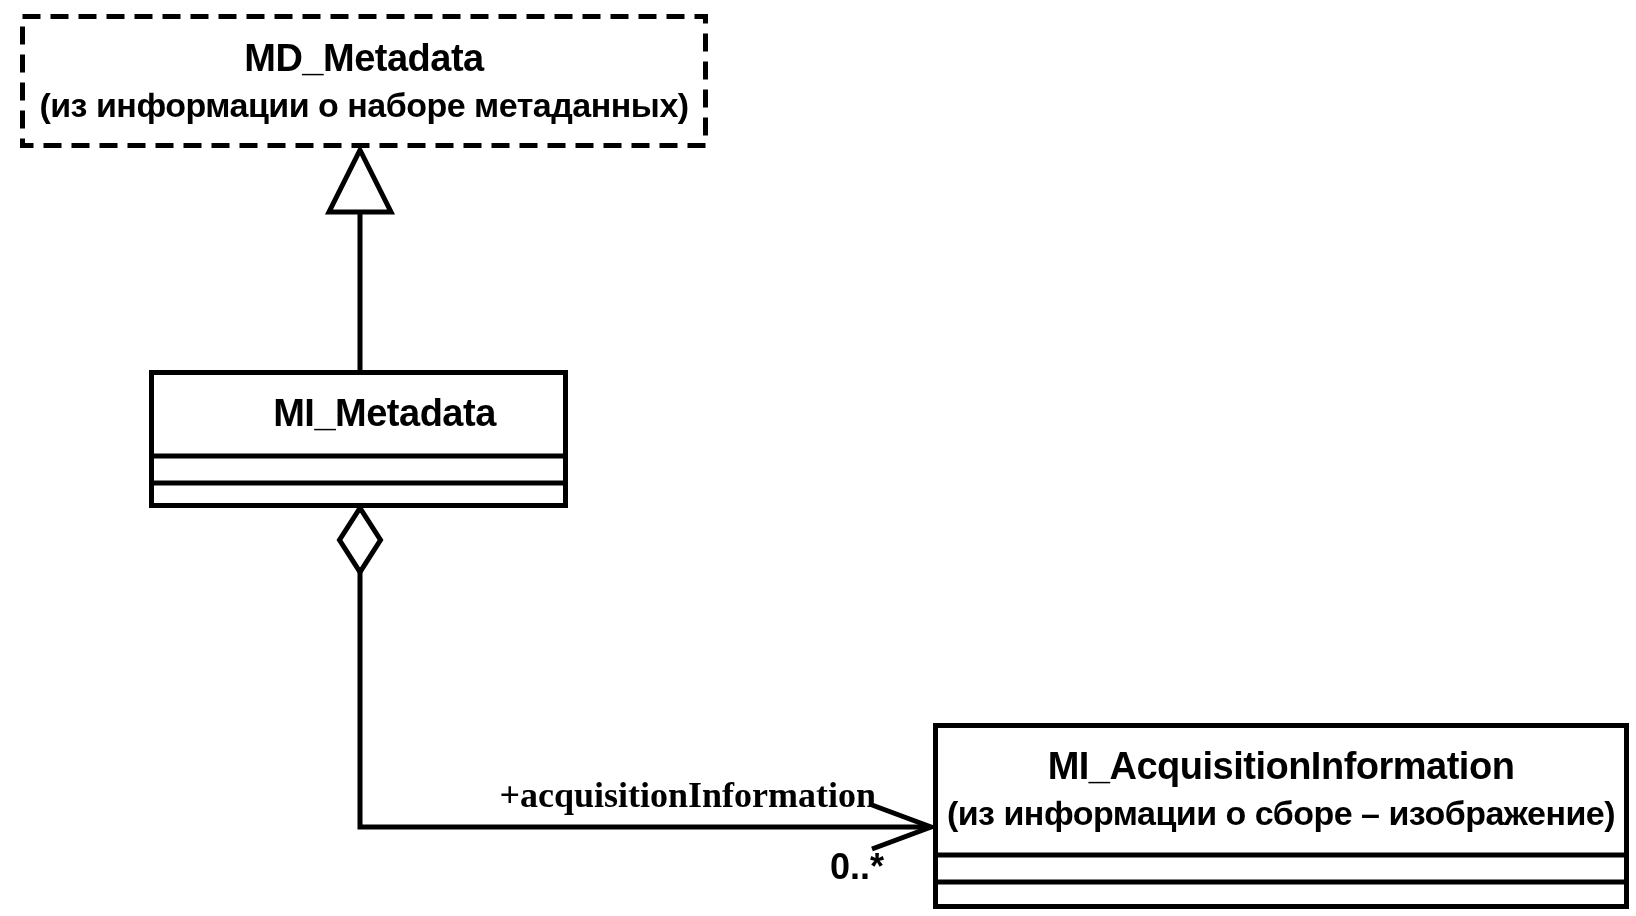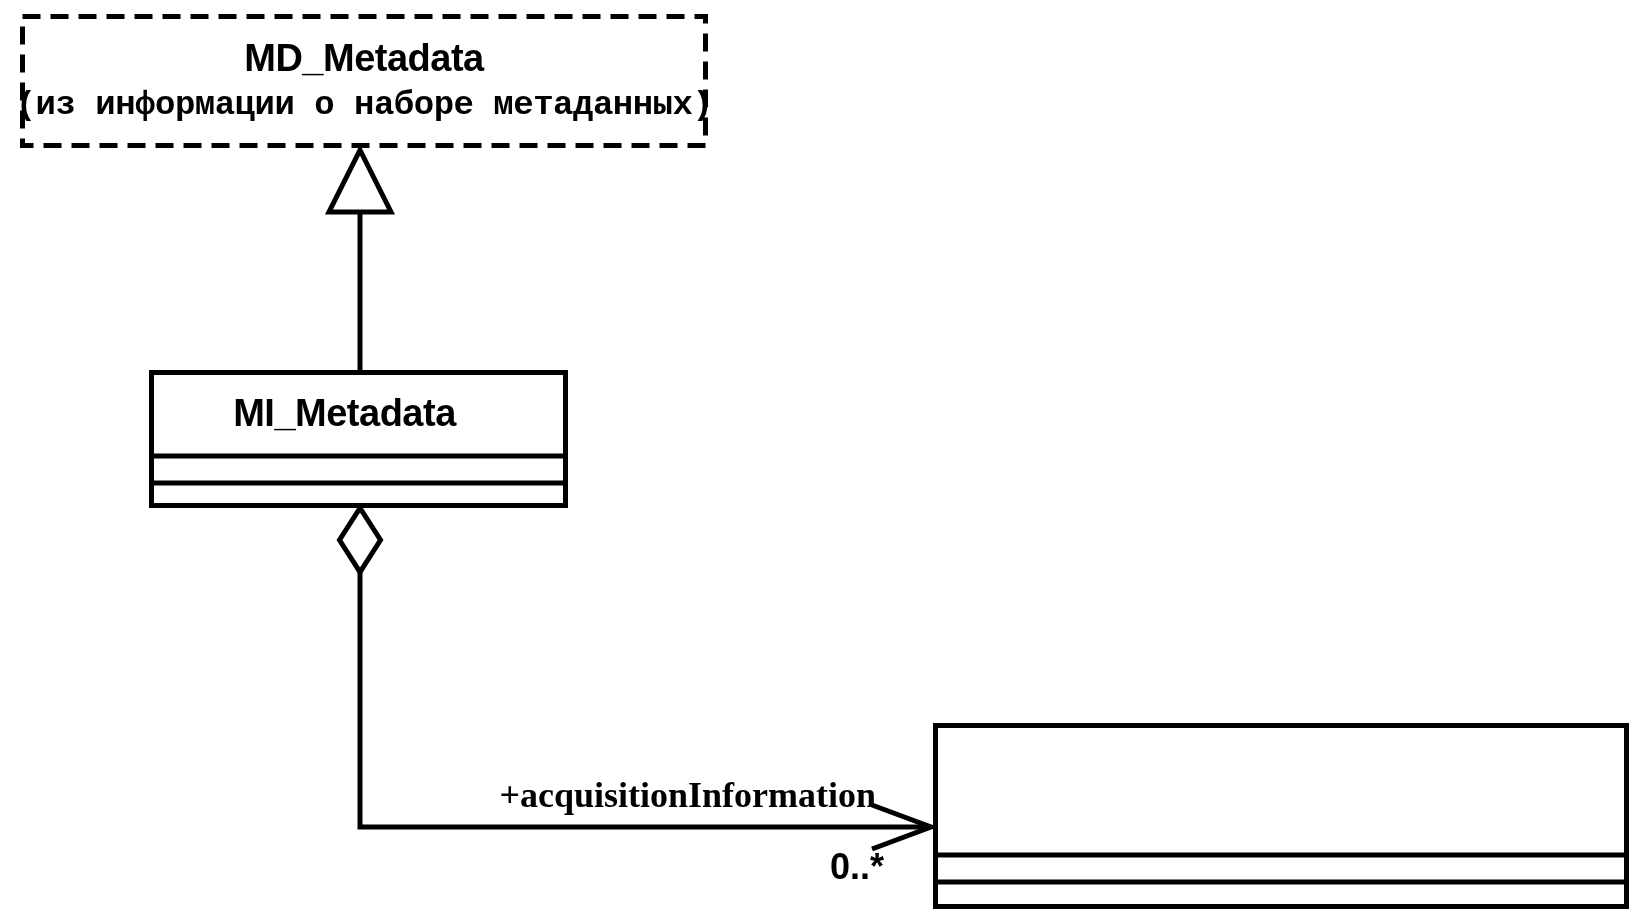--- a/index.html
+++ b/index.html
@@ -38,21 +38,20 @@
     font-size: 38px;
     line-height: 48px;
     white-space: nowrap;
     letter-spacing: -0.5px;
   }
   .cls-note {
     font-size: 34px;
     line-height: 46px;
     white-space: nowrap;
     letter-spacing: -0.5px;
-    font-family: Liberation Mono, monospace;
   }
   .edge-label {
     position: absolute;
     color: #000000;
     font-weight: bold;
     font-size: 36px;
     line-height: 42px;
     white-space: nowrap;
   }
 </style>
@@ -79,22 +78,26 @@
     <rect x="935.5" y="725.5" width="691" height="181" fill="#ffffff" stroke="#000000" stroke-width="5"></rect>
     <line x1="933" y1="855" x2="1629" y2="855" stroke="#000000" stroke-width="5"></line>
     <line x1="933" y1="882" x2="1629" y2="882" stroke="#000000" stroke-width="5"></line>
   </svg>
 
   <div class="txt-layer class-head" style="left:20px; top:14px; width:688px; height:134px;">
     <span class="cls-name">MD_Metadata</span>
     <span class="cls-note">(из информации о наборе метаданных)</span>
   </div>
 
-  <div class="txt-layer class-head" style="left:135px; top:370px; width:419px; height:86px;">
+  <div class="txt-layer class-head" style="left:149px; top:370px; width:419px; height:86px;padding-left:26px;">
     <span class="cls-name">MI_Metadata</span>
   </div>
 
+  <div class="txt-layer class-head" style="left:933px; top:723px; width:696px; height:132px;">
+    <span class="cls-name">MI_AcquisitionInformation</span>
+    <span class="cls-note">(из информации о сборе – изображение)</span>
+  </div>
 
   <div class="edge-label" style="right:760px; top:774px; text-align:right;font-family:Liberation Serif, serif;">+acquisitionInformation</div>
 
   <div class="edge-label" style="right:752px; top:846px; text-align:right;">0..*</div>
 
 </div>
 
 </body></html>

